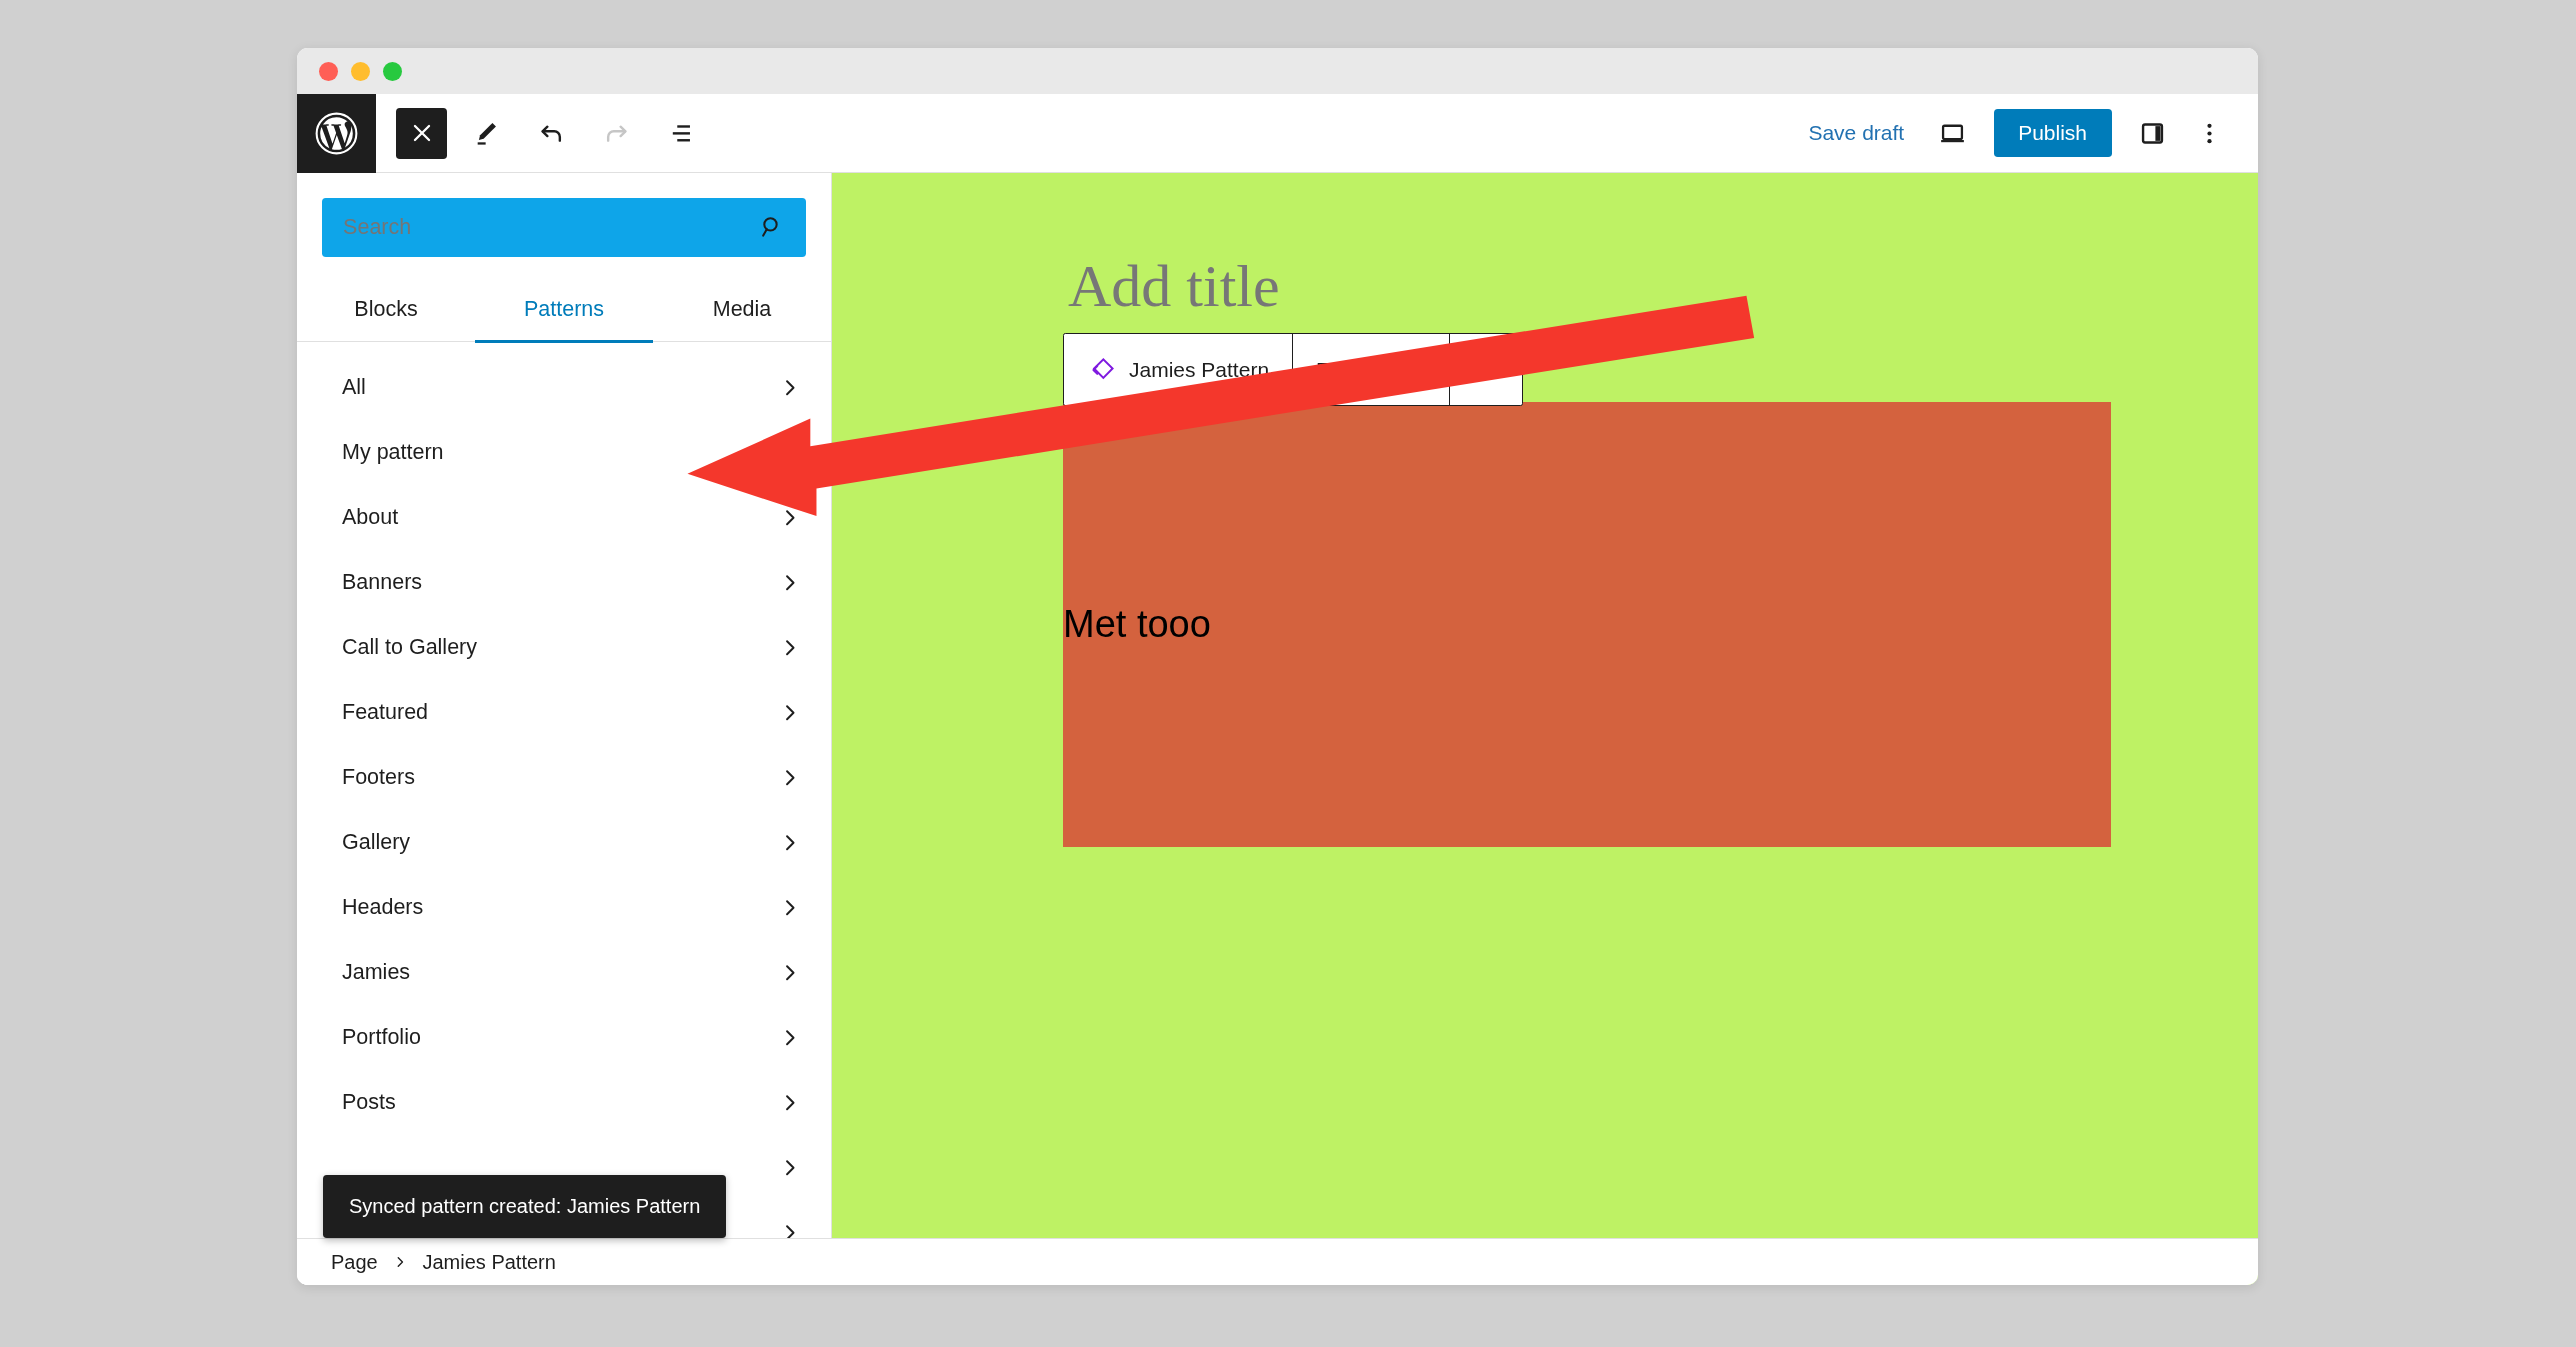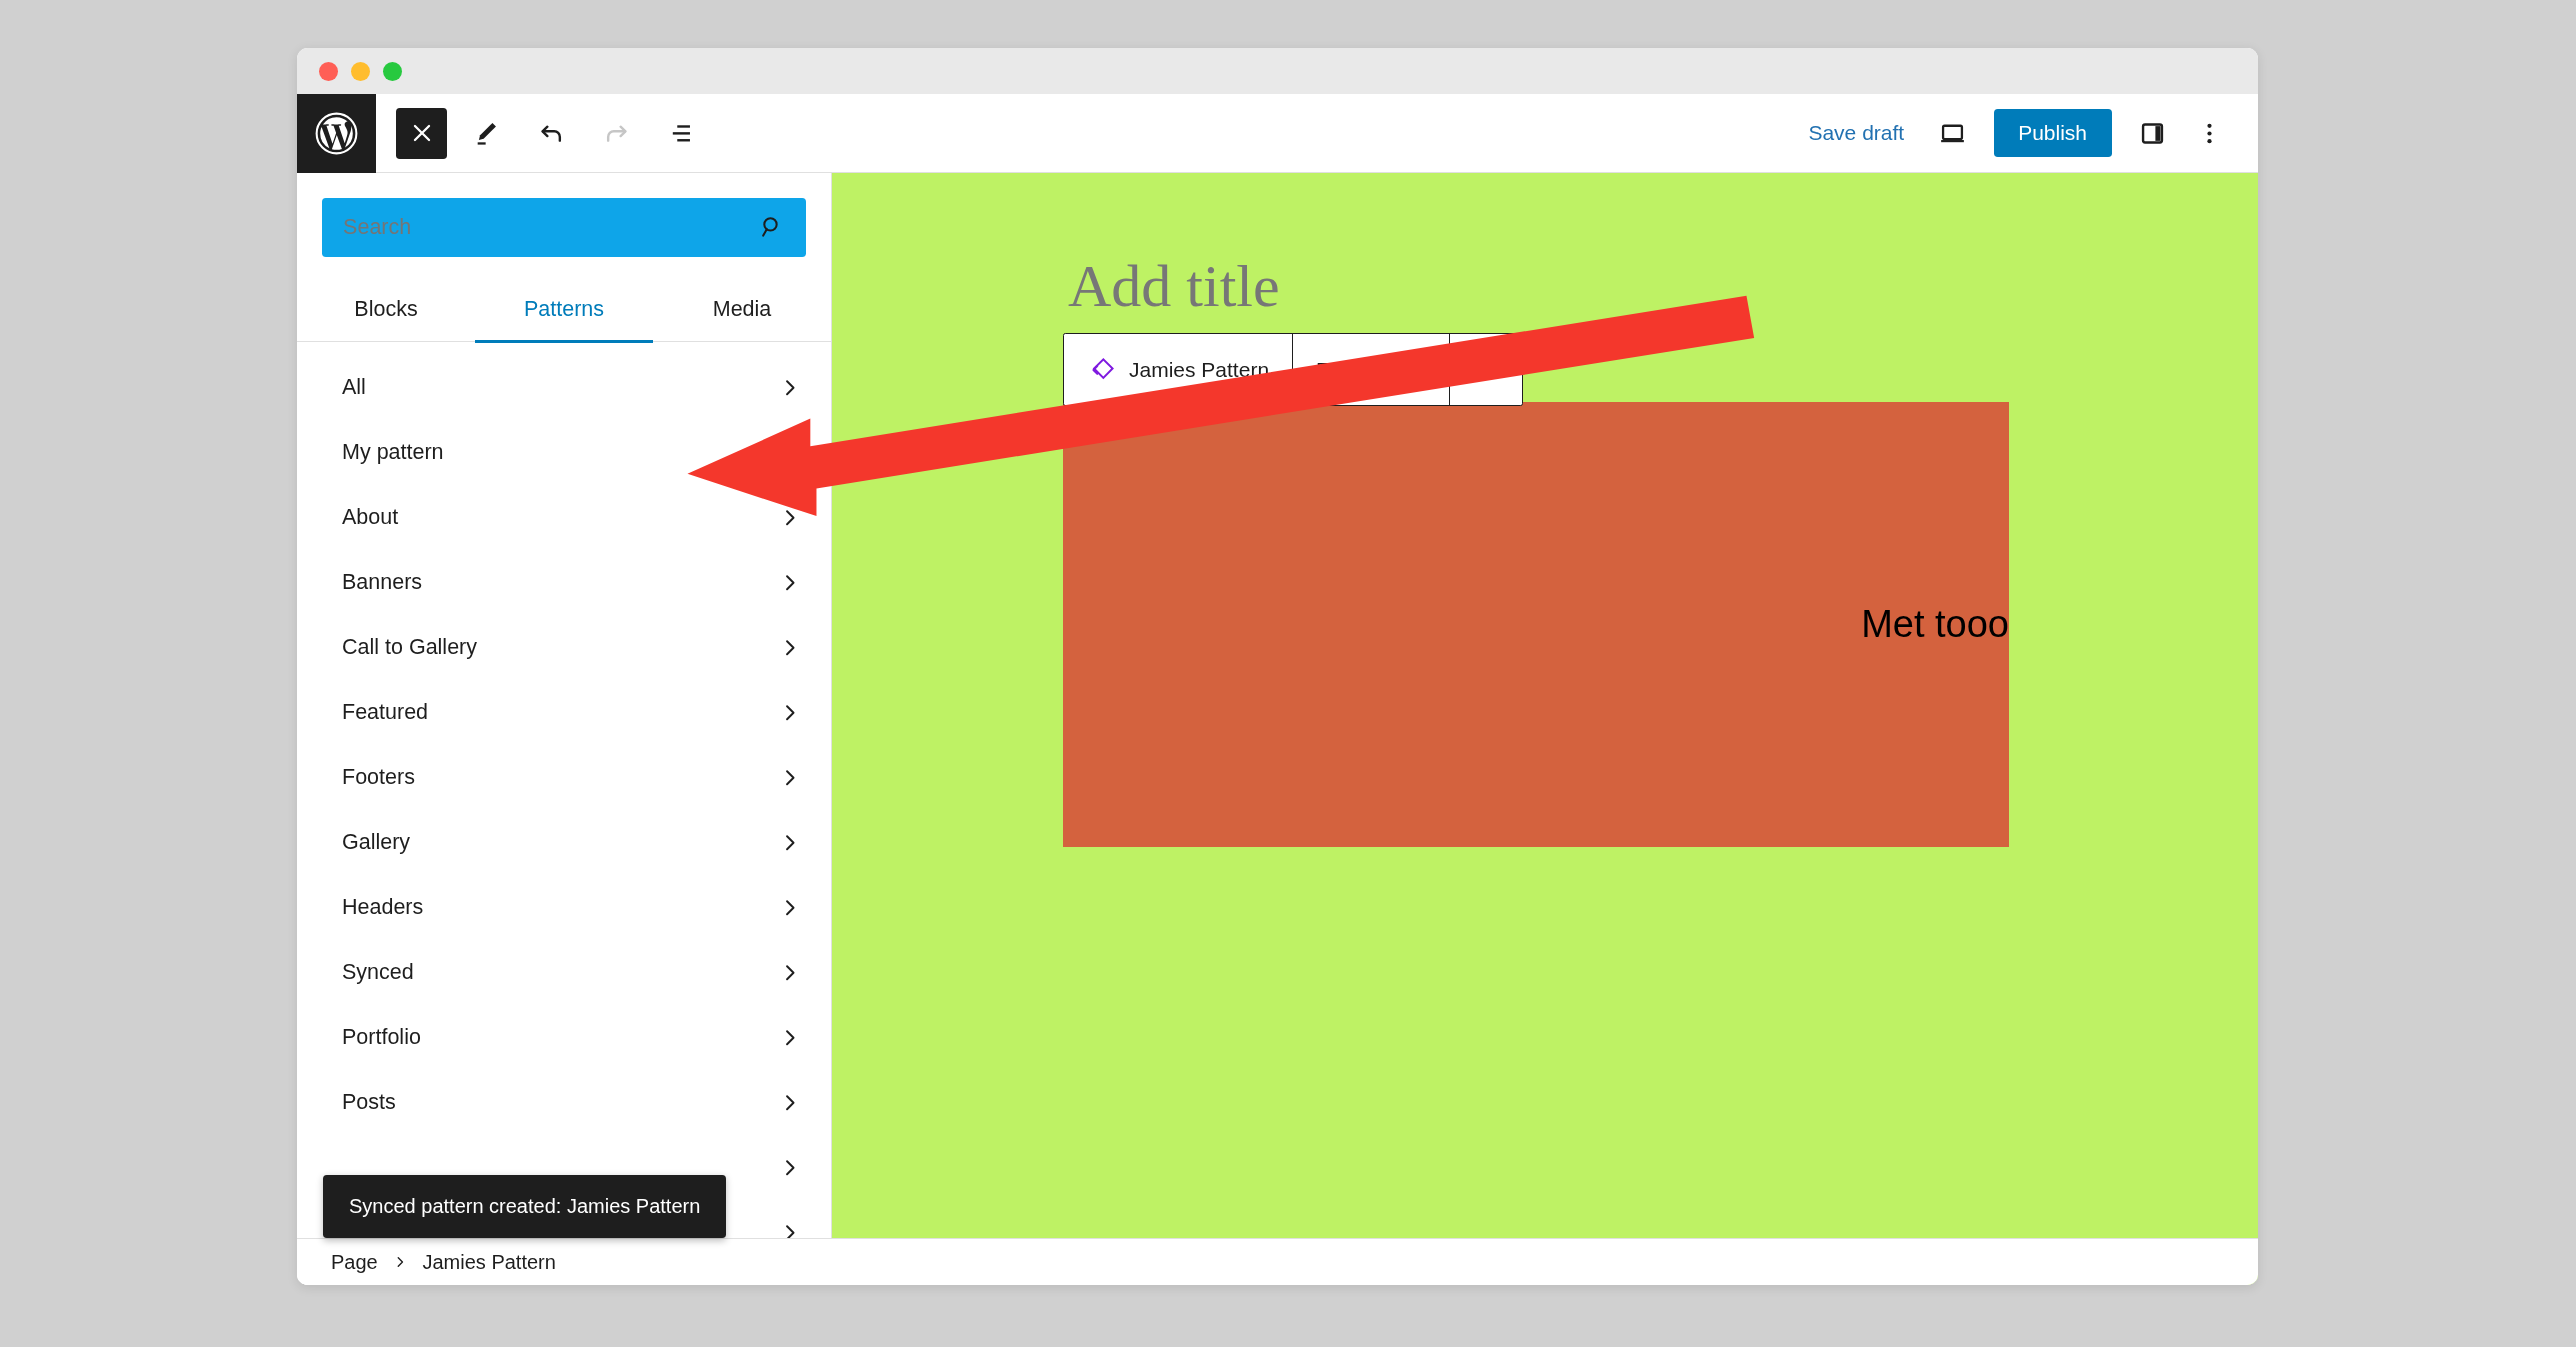--- a/index.html
+++ b/index.html
@@ -245,26 +245,26 @@
     cursor: pointer;
     white-space: nowrap;
   }
   .bt-item:last-child { border-right: none; }
   .bt-more { width: 72px; justify-content: center; padding: 0; }
 
   #pattern-block {
     position: absolute;
     left: 231px;
     top: 229px;
-    width: 946px;
+    width: 1048px;
     height: 445px;
     background: #d4623e;
     display: flex;
     align-items: center;
-    justify-content: flex-end;
+    justify-content: flex-start;
   }
   #pattern-text {
     font-size: 38px;
     color: #000;
     font-family: "Liberation Sans", sans-serif;
   }
 
   
   #breadcrumb-bar {
     position: absolute;
@@ -461,21 +461,21 @@
           </div>
           <div class="cat-row">
             <span class="cat-label">Headers</span>
             <span class="chev">
               <svg width="21.5" height="21.5" viewBox="0 0 24 24" aria-hidden="true">
                 <path d="M9 4.8 16.2 12 9 19.2" fill="none" stroke="#1e1e1e" stroke-width="2.2" stroke-linecap="round" stroke-linejoin="round"></path>
               </svg>
             </span>
           </div>
           <div class="cat-row">
-            <span class="cat-label">Synced</span>
+            <span class="cat-label">Jamies</span>
             <span class="chev">
               <svg width="21.5" height="21.5" viewBox="0 0 24 24" aria-hidden="true">
                 <path d="M9 4.8 16.2 12 9 19.2" fill="none" stroke="#1e1e1e" stroke-width="2.2" stroke-linecap="round" stroke-linejoin="round"></path>
               </svg>
             </span>
           </div>
           <div class="cat-row">
             <span class="cat-label">Portfolio</span>
             <span class="chev">
               <svg width="21.5" height="21.5" viewBox="0 0 24 24" aria-hidden="true">

